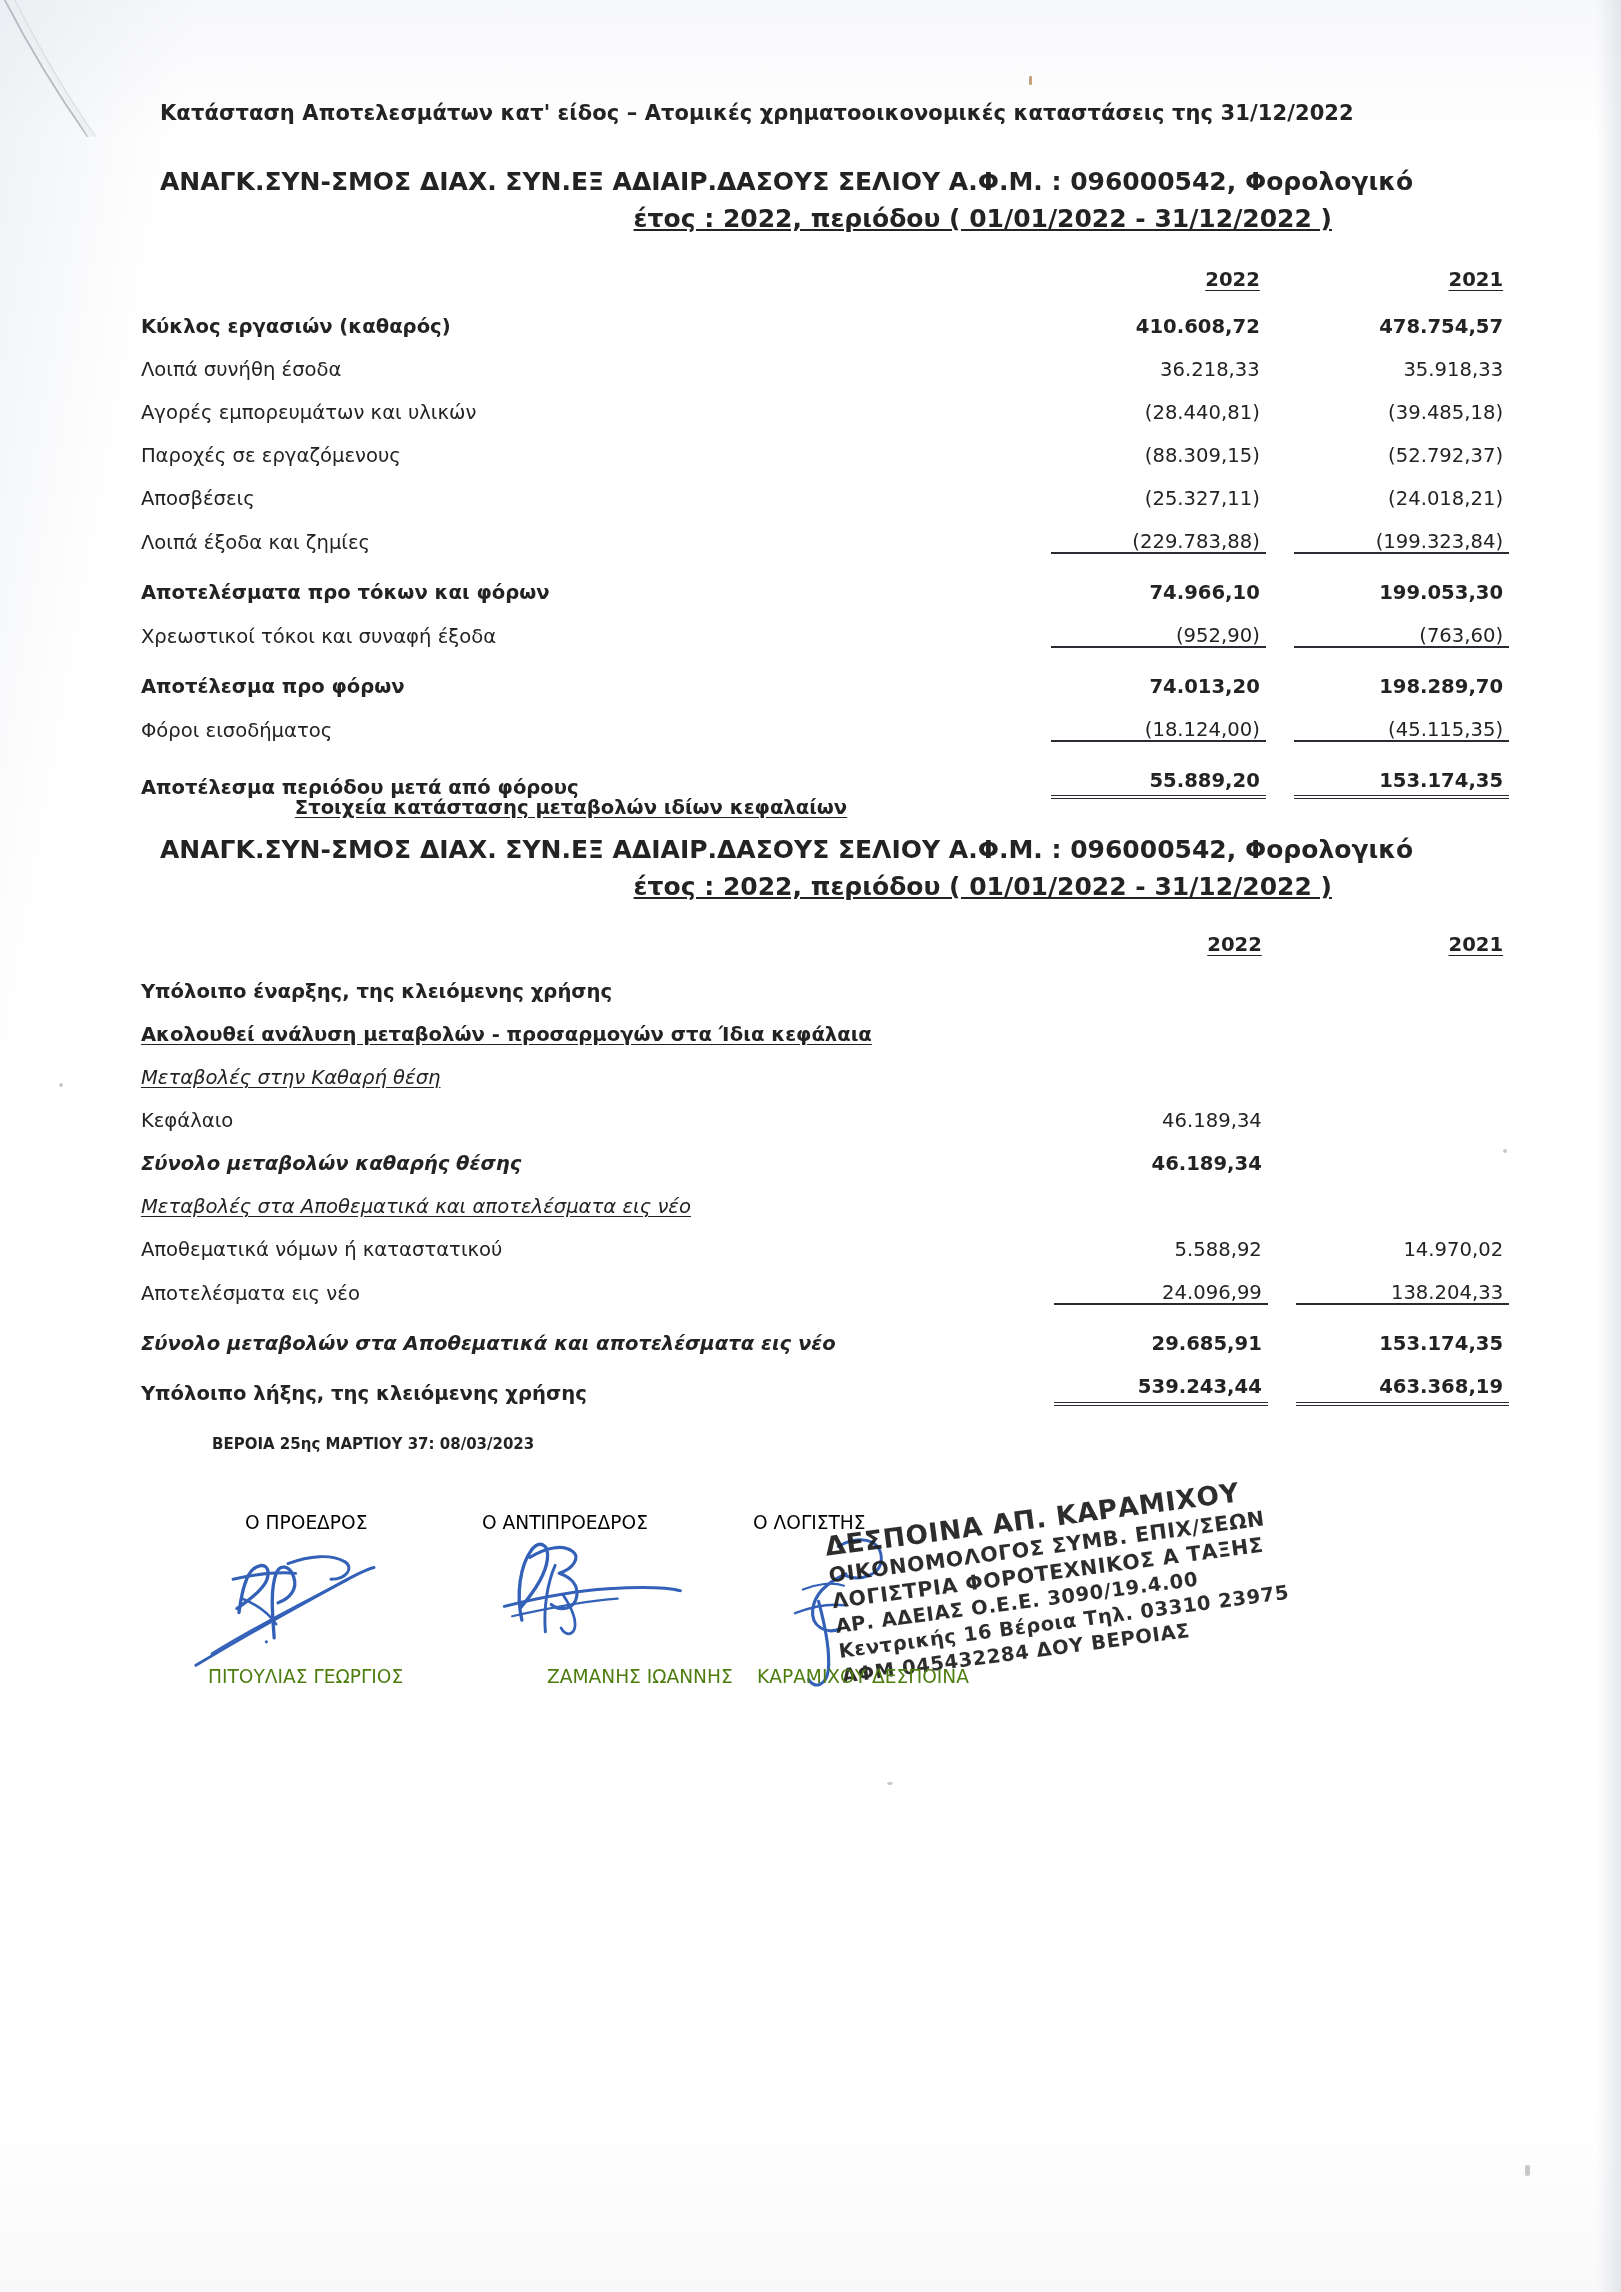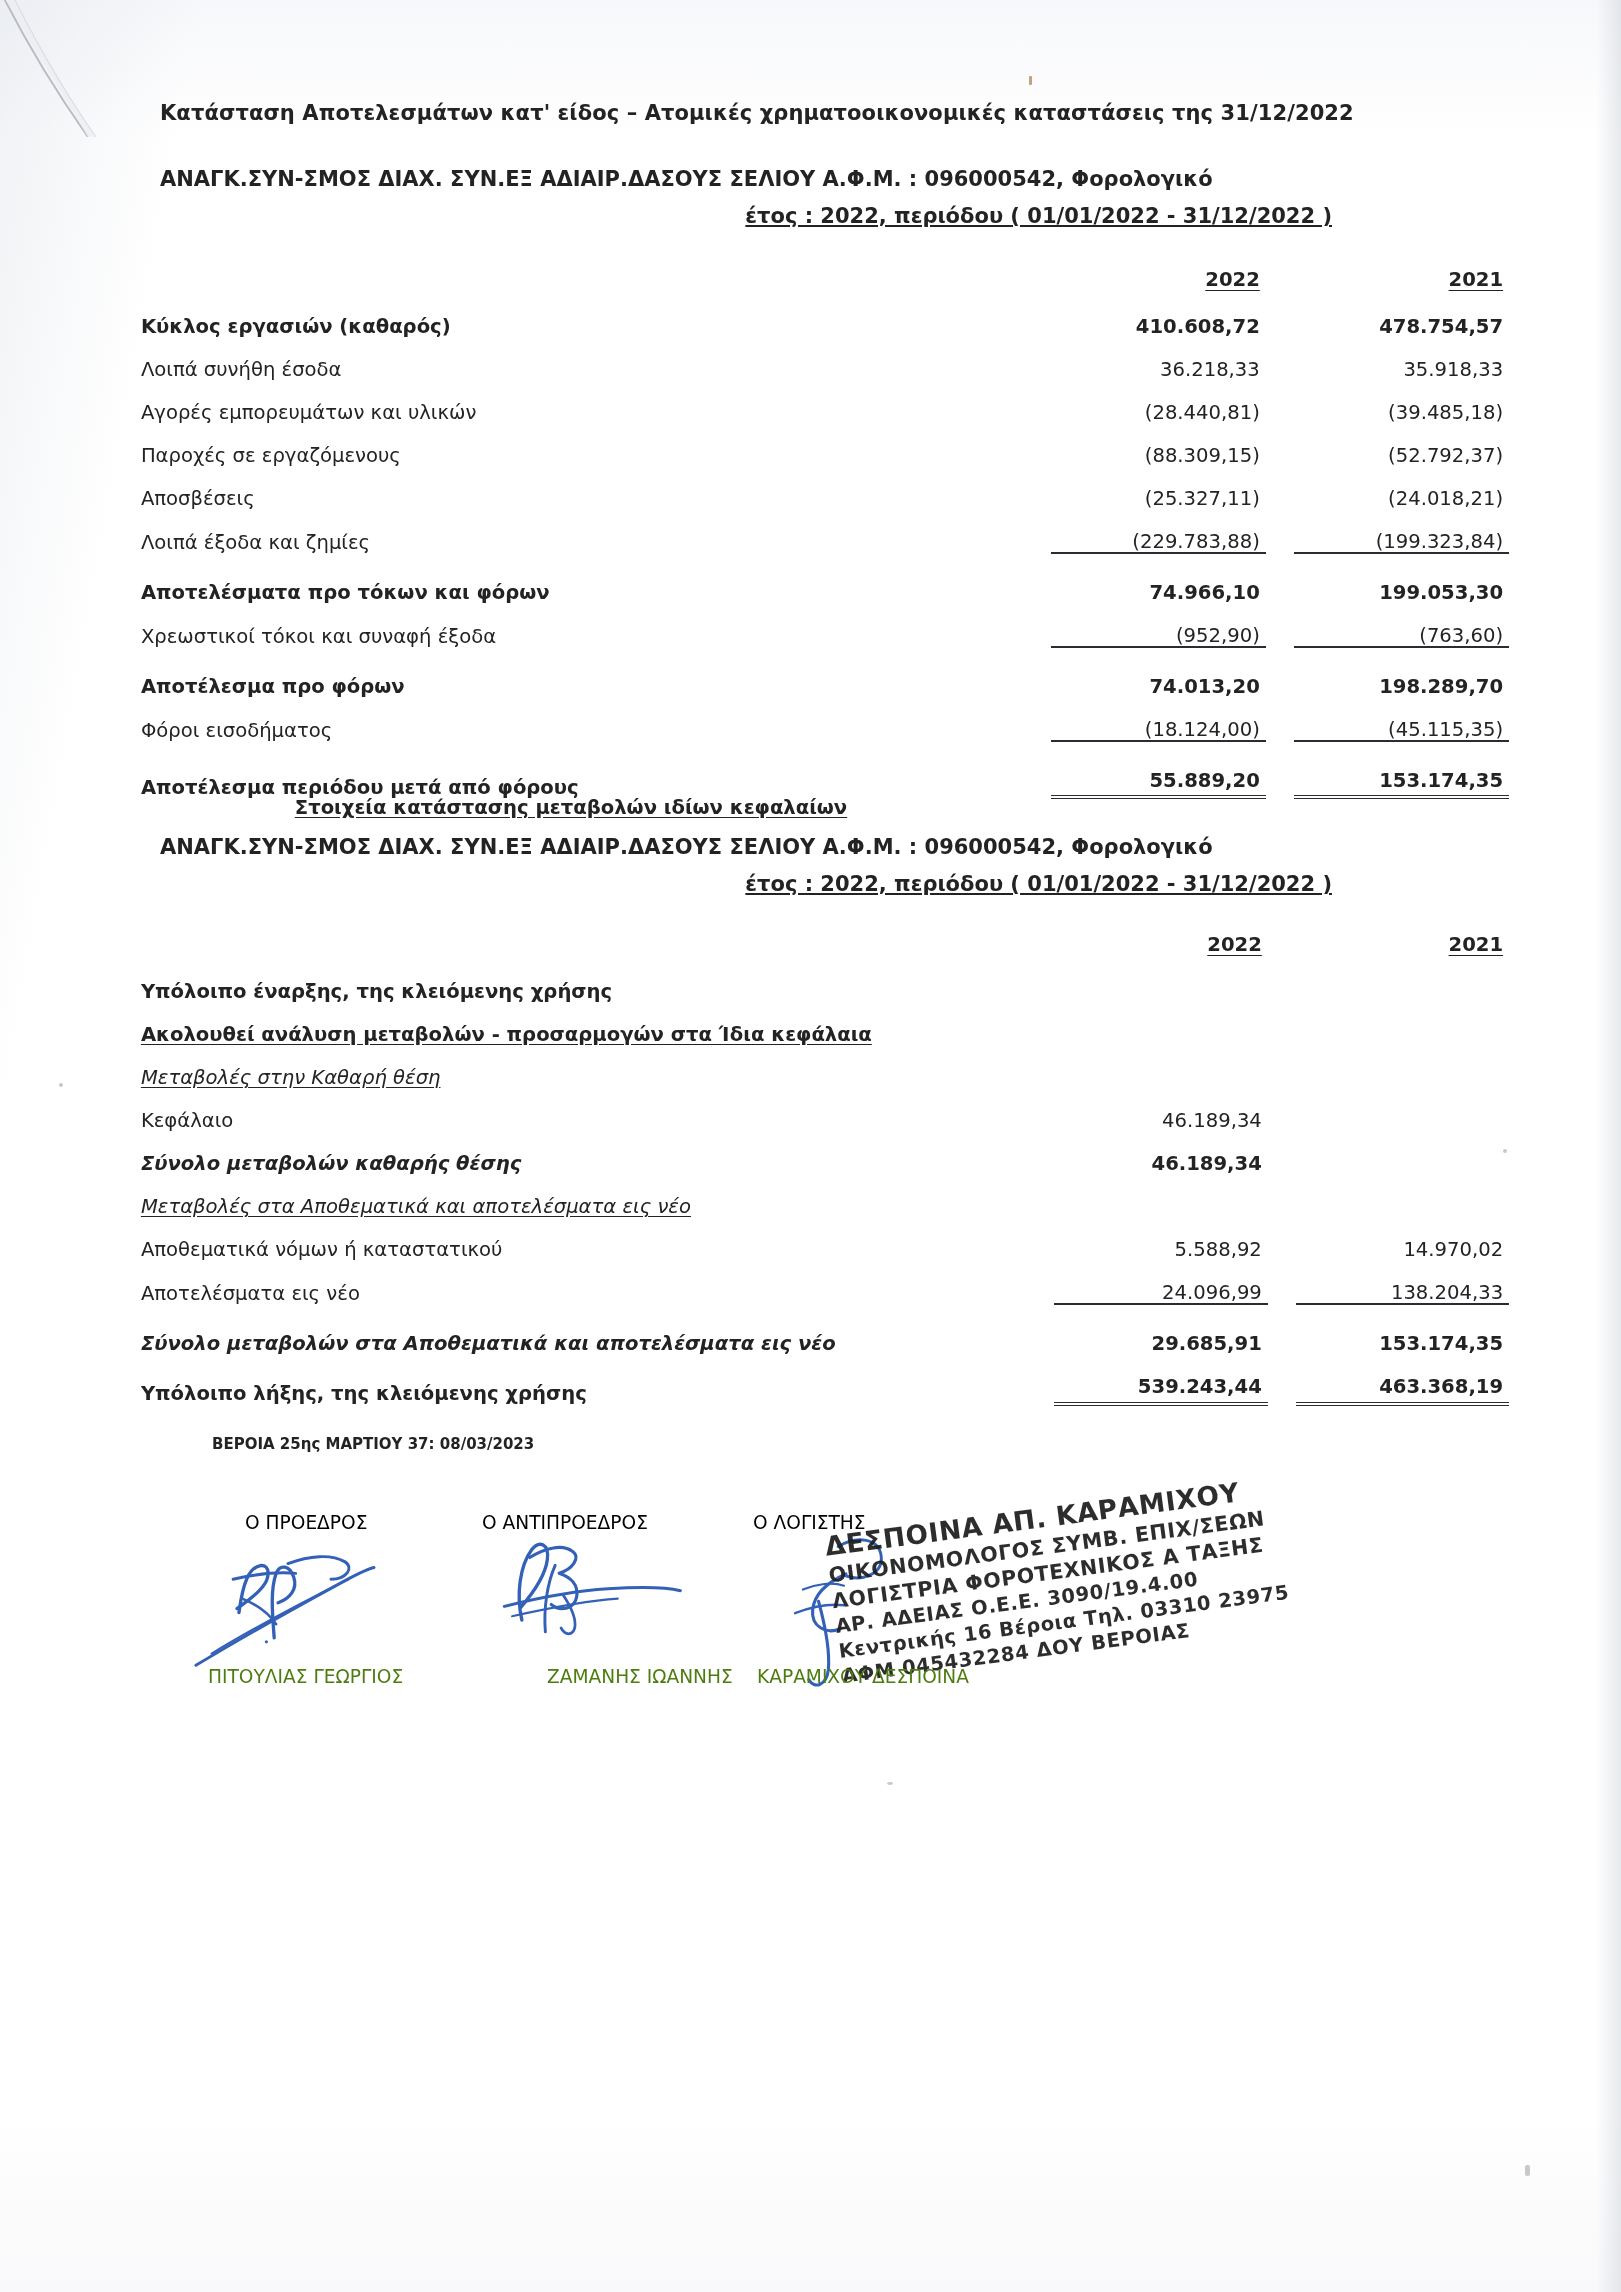--- a/index.html
+++ b/index.html
@@ -59,21 +59,21 @@
     top: 101px;
     font-size: 21px;
     font-weight: bold;
     letter-spacing: 0.1px;
     white-space: nowrap;
   }
   .entity-line {
     position: absolute;
     left: 160px;
     width: 1098px;
-    font-size: 21px;
+    font-size: 25px;
     font-weight: bold;
     white-space: nowrap;
   }
   .entity-line.l1 { top: 167px; }
   .entity-line.l2 { top: 204px; text-align: right; padding-left: 74px; text-decoration: underline; }
 
   
   .fin-table {
     position: absolute;
     left: 137px;

